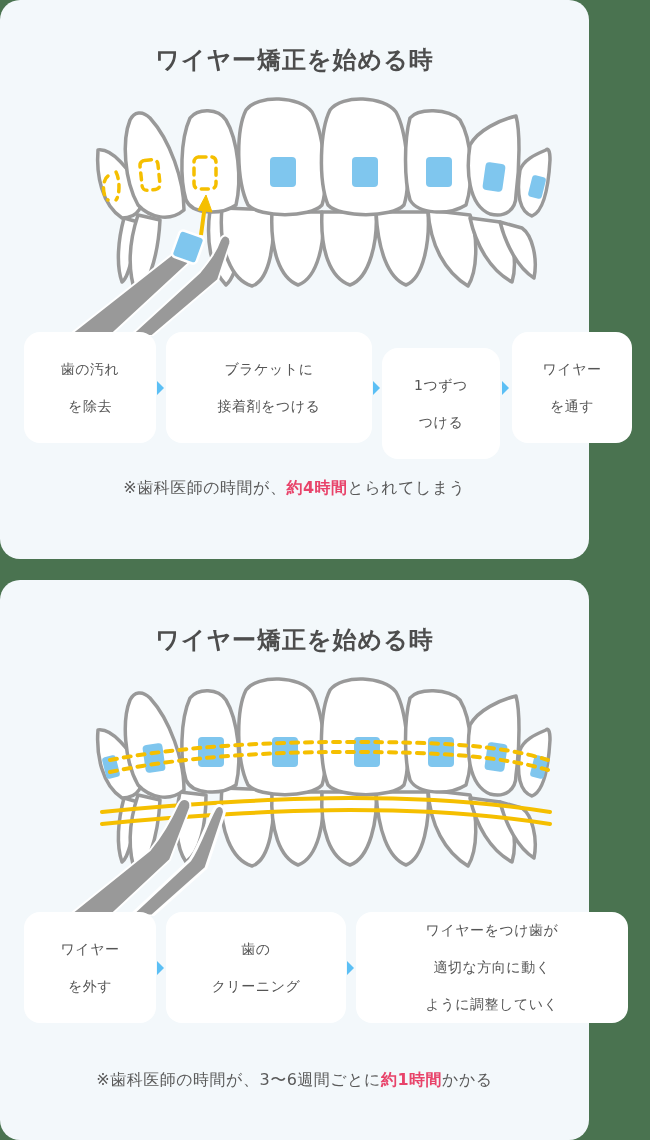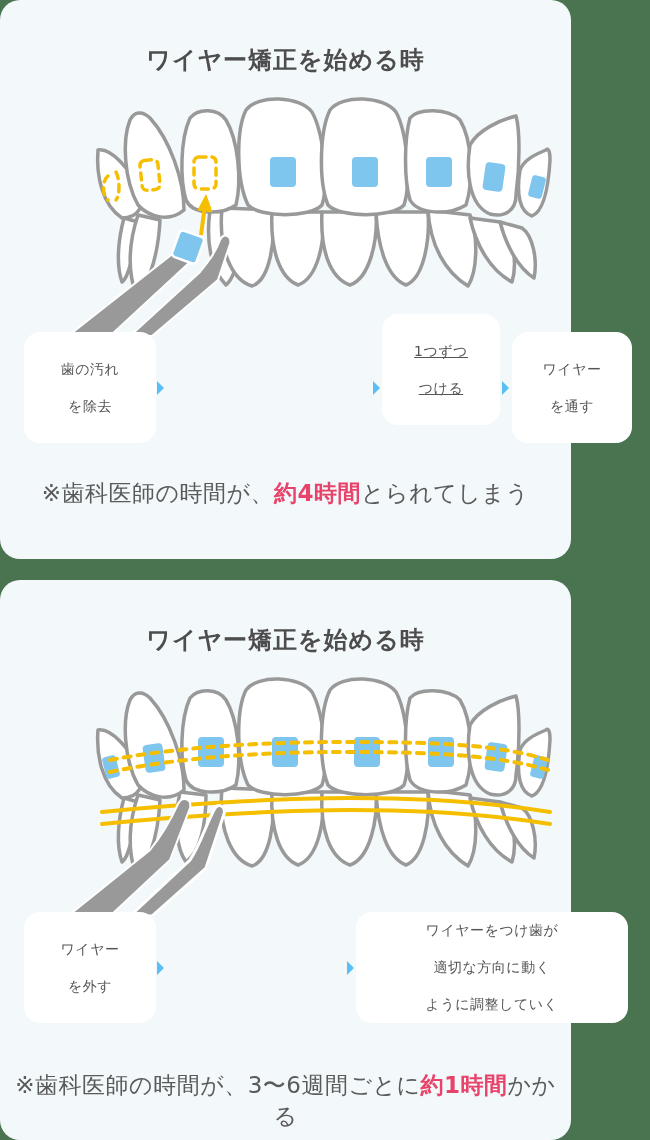--- a/index.html
+++ b/index.html
@@ -4,21 +4,21 @@
 <style>
   html, body { margin: 0; padding: 0; }
   body {
     width: 650px; height: 1140px;
     background: #4a7350;
     font-family: "DejaVu Sans", "Liberation Sans", sans-serif;
     position: relative; overflow: hidden;
   }
   .card {
     position: absolute; left: 0; width: 571px;
-    background: #f3f8fb; border-radius: 20px;
+    background: #f3f8fb; border-radius: 20px; padding-left: 18px;
   }
   #card1 { top: 0; height: 559px; }
   #card2 { top: 580px; height: 560px; }
   .title {
     position: absolute; left: 0; right: 0; top: 44px;
     text-align: center; font-weight: bold; font-size: 24px;
     color: #4d4d4d; letter-spacing: 1px;
   }
   .illus { position: absolute; left: 0; top: 96px; width: 650px; height: 240px; }
   .step {
@@ -27,21 +27,21 @@
     text-align: center; color: #555555; font-size: 14px; line-height: 37px;
     white-space: pre-line; letter-spacing: 0.5px;
   }
   .chev {
     position: absolute; width: 0; height: 0;
     border-top: 7px solid transparent; border-bottom: 7px solid transparent;
     border-left: 7px solid #5bbff5;
   }
   .note {
     position: absolute; left: 0; right: 0; text-align: center;
-    font-size: 23px; color: #5a5a5a; letter-spacing: 0.5px;
+    font-size: 16px; color: #5a5a5a; letter-spacing: 0.5px;
   }
   .note .hl { color: #e8436a; font-weight: bold; }
 </style>
 </head>
 <body>
 
 <section class="card" id="card1">
   <h2 class="title" style="margin:0;">ワイヤー矯正を始める時</h2>
 
   <svg class="illus" viewBox="0 96 650 240" width="650" height="240">
@@ -92,22 +92,26 @@
       <path d="M130 336 L200 272 C208 262 216 252 220 240 C224 232 232 236 230 244 L218 280 L152 336 Z" fill="#999999" stroke="#ffffff" stroke-width="2"></path>
       <rect x="175" y="233" width="26" height="28" rx="4" fill="#7fc6ee" stroke="#ffffff" stroke-width="2.5" transform="rotate(20 188 247)"></rect>
     </g>
   </svg>
 
   <div class="step" style="left:24px; top:332px; width:132px; height:111px;">
     <span>歯の汚れ
 を除去</span>
   </div>
   <div class="chev" style="left:157px; top:381px;"></div>
+  <div class="step" style="left:166px; top:332px; width:206px; height:111px;">
+    <span>ブラケットに
+接着剤をつける</span>
+  </div>
   <div class="chev" style="left:373px; top:381px;"></div>
-  <div class="step" style="left:382px; top:314px; width:118px; height:111px;text-decoration:underline;">
+  <div class="step" style="left:382px; top:348px; width:118px; height:111px;">
     <span>1つずつ
 つける</span>
   </div>
   <div class="chev" style="left:502px; top:381px;"></div>
   <div class="step" style="left:512px; top:332px; width:120px; height:111px;">
     <span>ワイヤー
 を通す</span>
   </div>
 
   <p class="note" style="top:478px; margin:0;">
@@ -167,20 +171,24 @@
       <path d="M68 336 L150 270 C158 260 168 246 178 224 C182 216 192 218 190 228 L170 280 L110 336 Z" fill="#999999" stroke="#ffffff" stroke-width="2"></path>
       <path d="M130 336 L190 280 C200 265 206 245 214 230 C218 222 226 226 224 234 L206 288 L152 336 Z" fill="#999999" stroke="#ffffff" stroke-width="3"></path>
     </g>
   </svg>
 
   <div class="step" style="left:24px; top:332px; width:132px; height:111px;">
     <span>ワイヤー
 を外す</span>
   </div>
   <div class="chev" style="left:157px; top:381px;"></div>
+  <div class="step" style="left:166px; top:332px; width:180px; height:111px;">
+    <span>歯の
+クリーニング</span>
+  </div>
   <div class="chev" style="left:347px; top:381px;"></div>
   <div class="step" style="left:356px; top:332px; width:272px; height:111px;justify-content:center;">
     <span>ワイヤーをつけ歯が
 適切な方向に動く
 ように調整していく</span>
   </div>
 
   <p class="note" style="top:478px; margin:12px;">
     <span>※歯科医師の時間が、3〜6週間ごとに</span><span class="hl">約1時間</span><span>かかる</span>
   </p>

